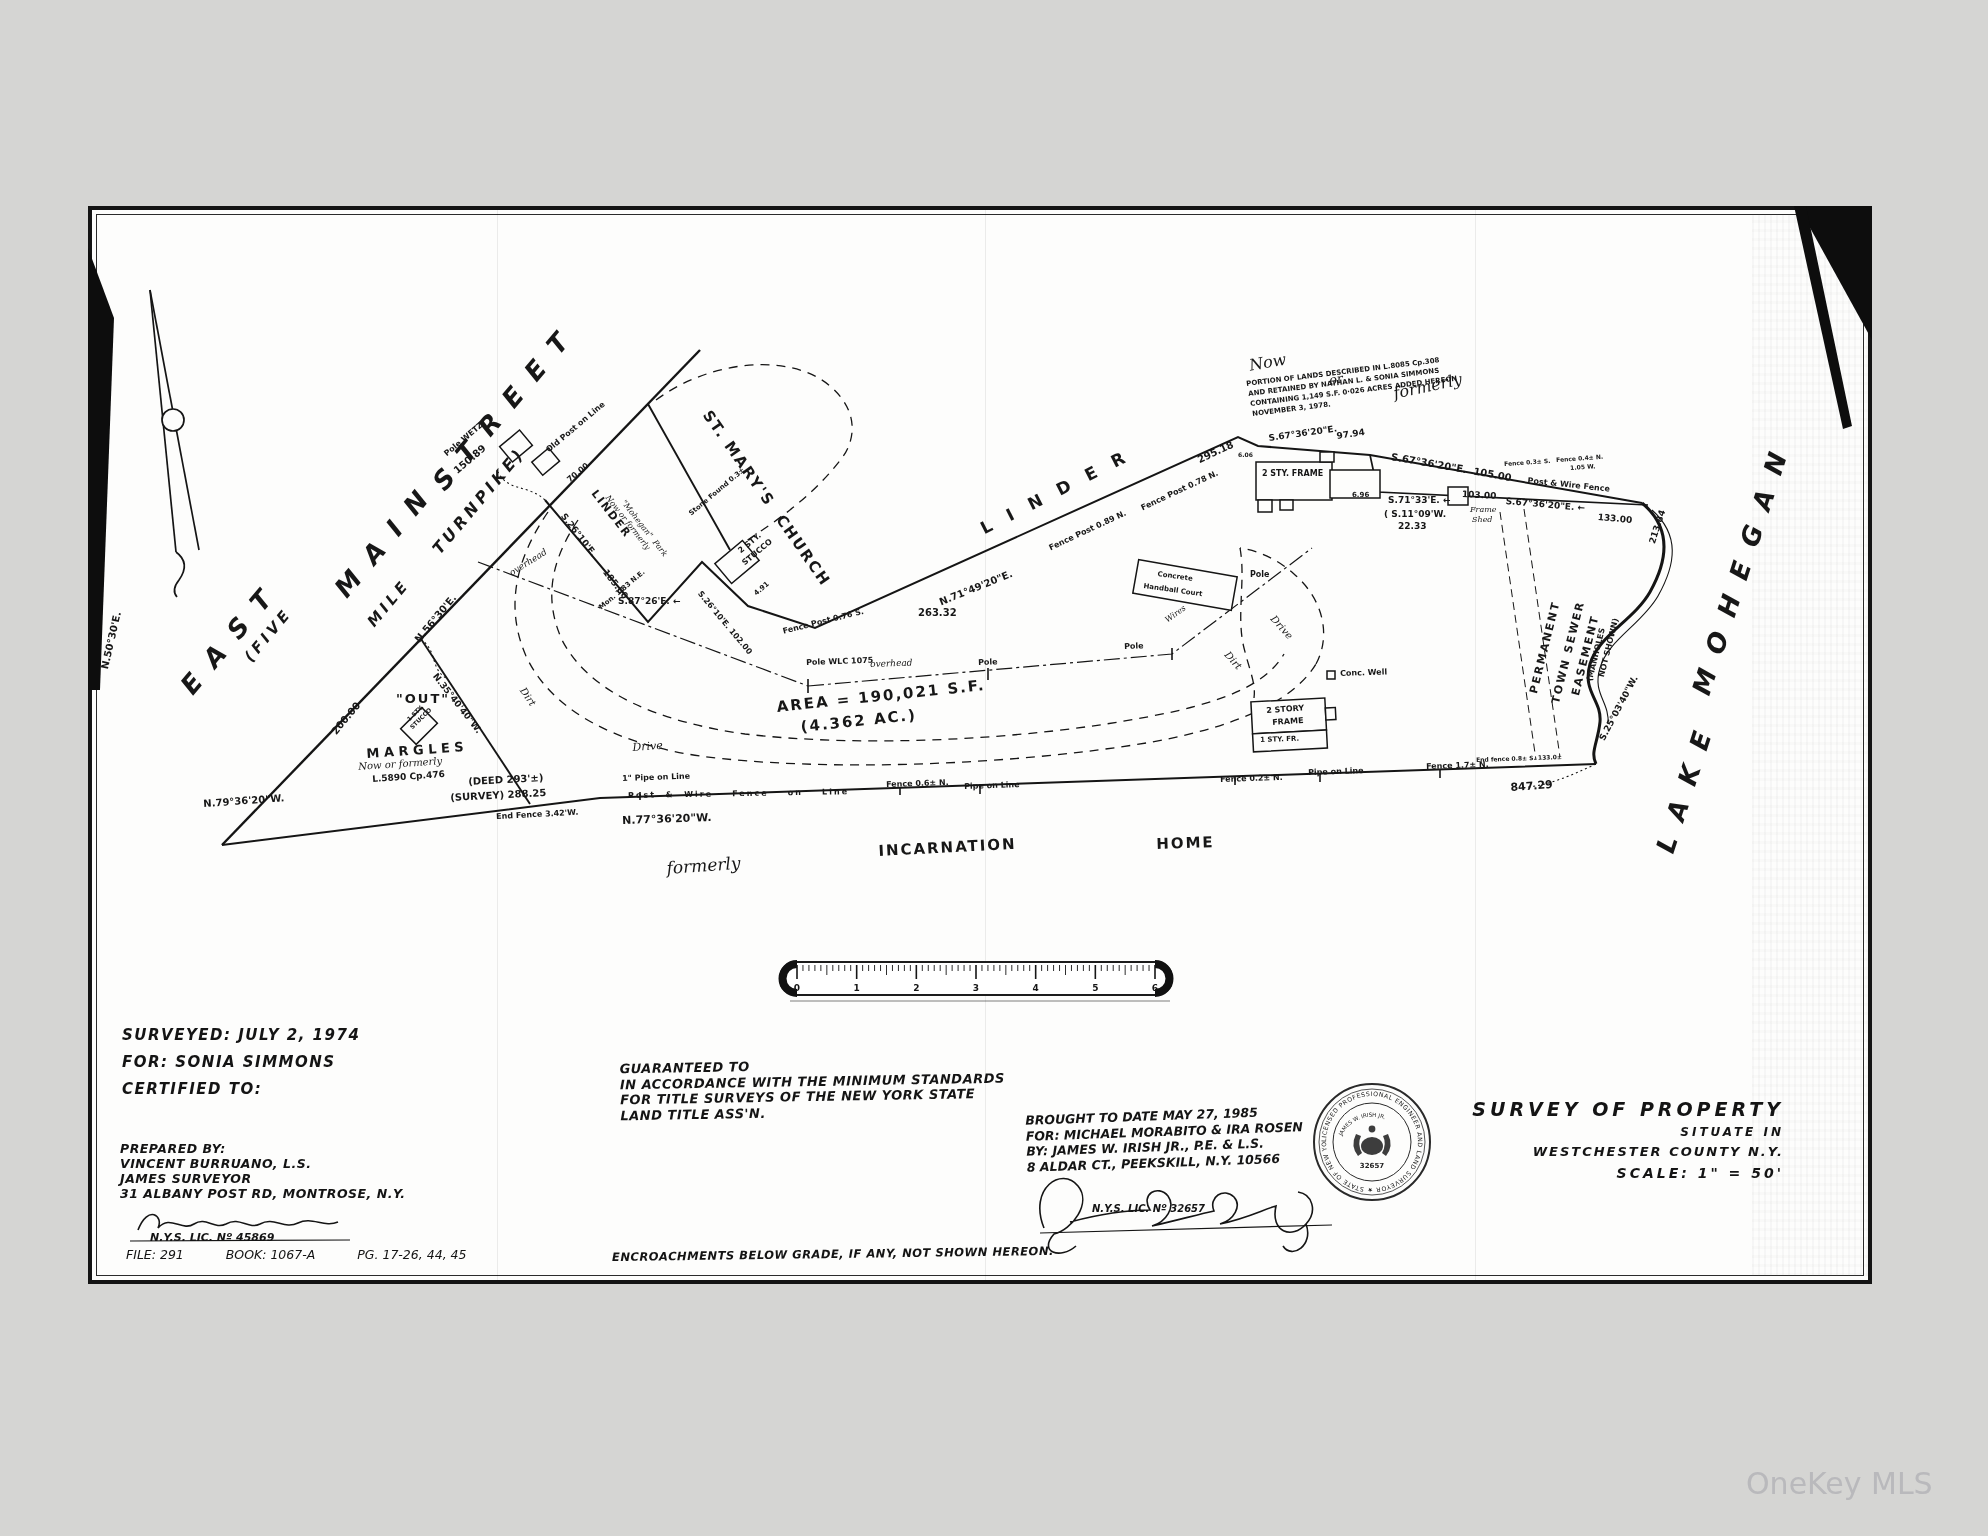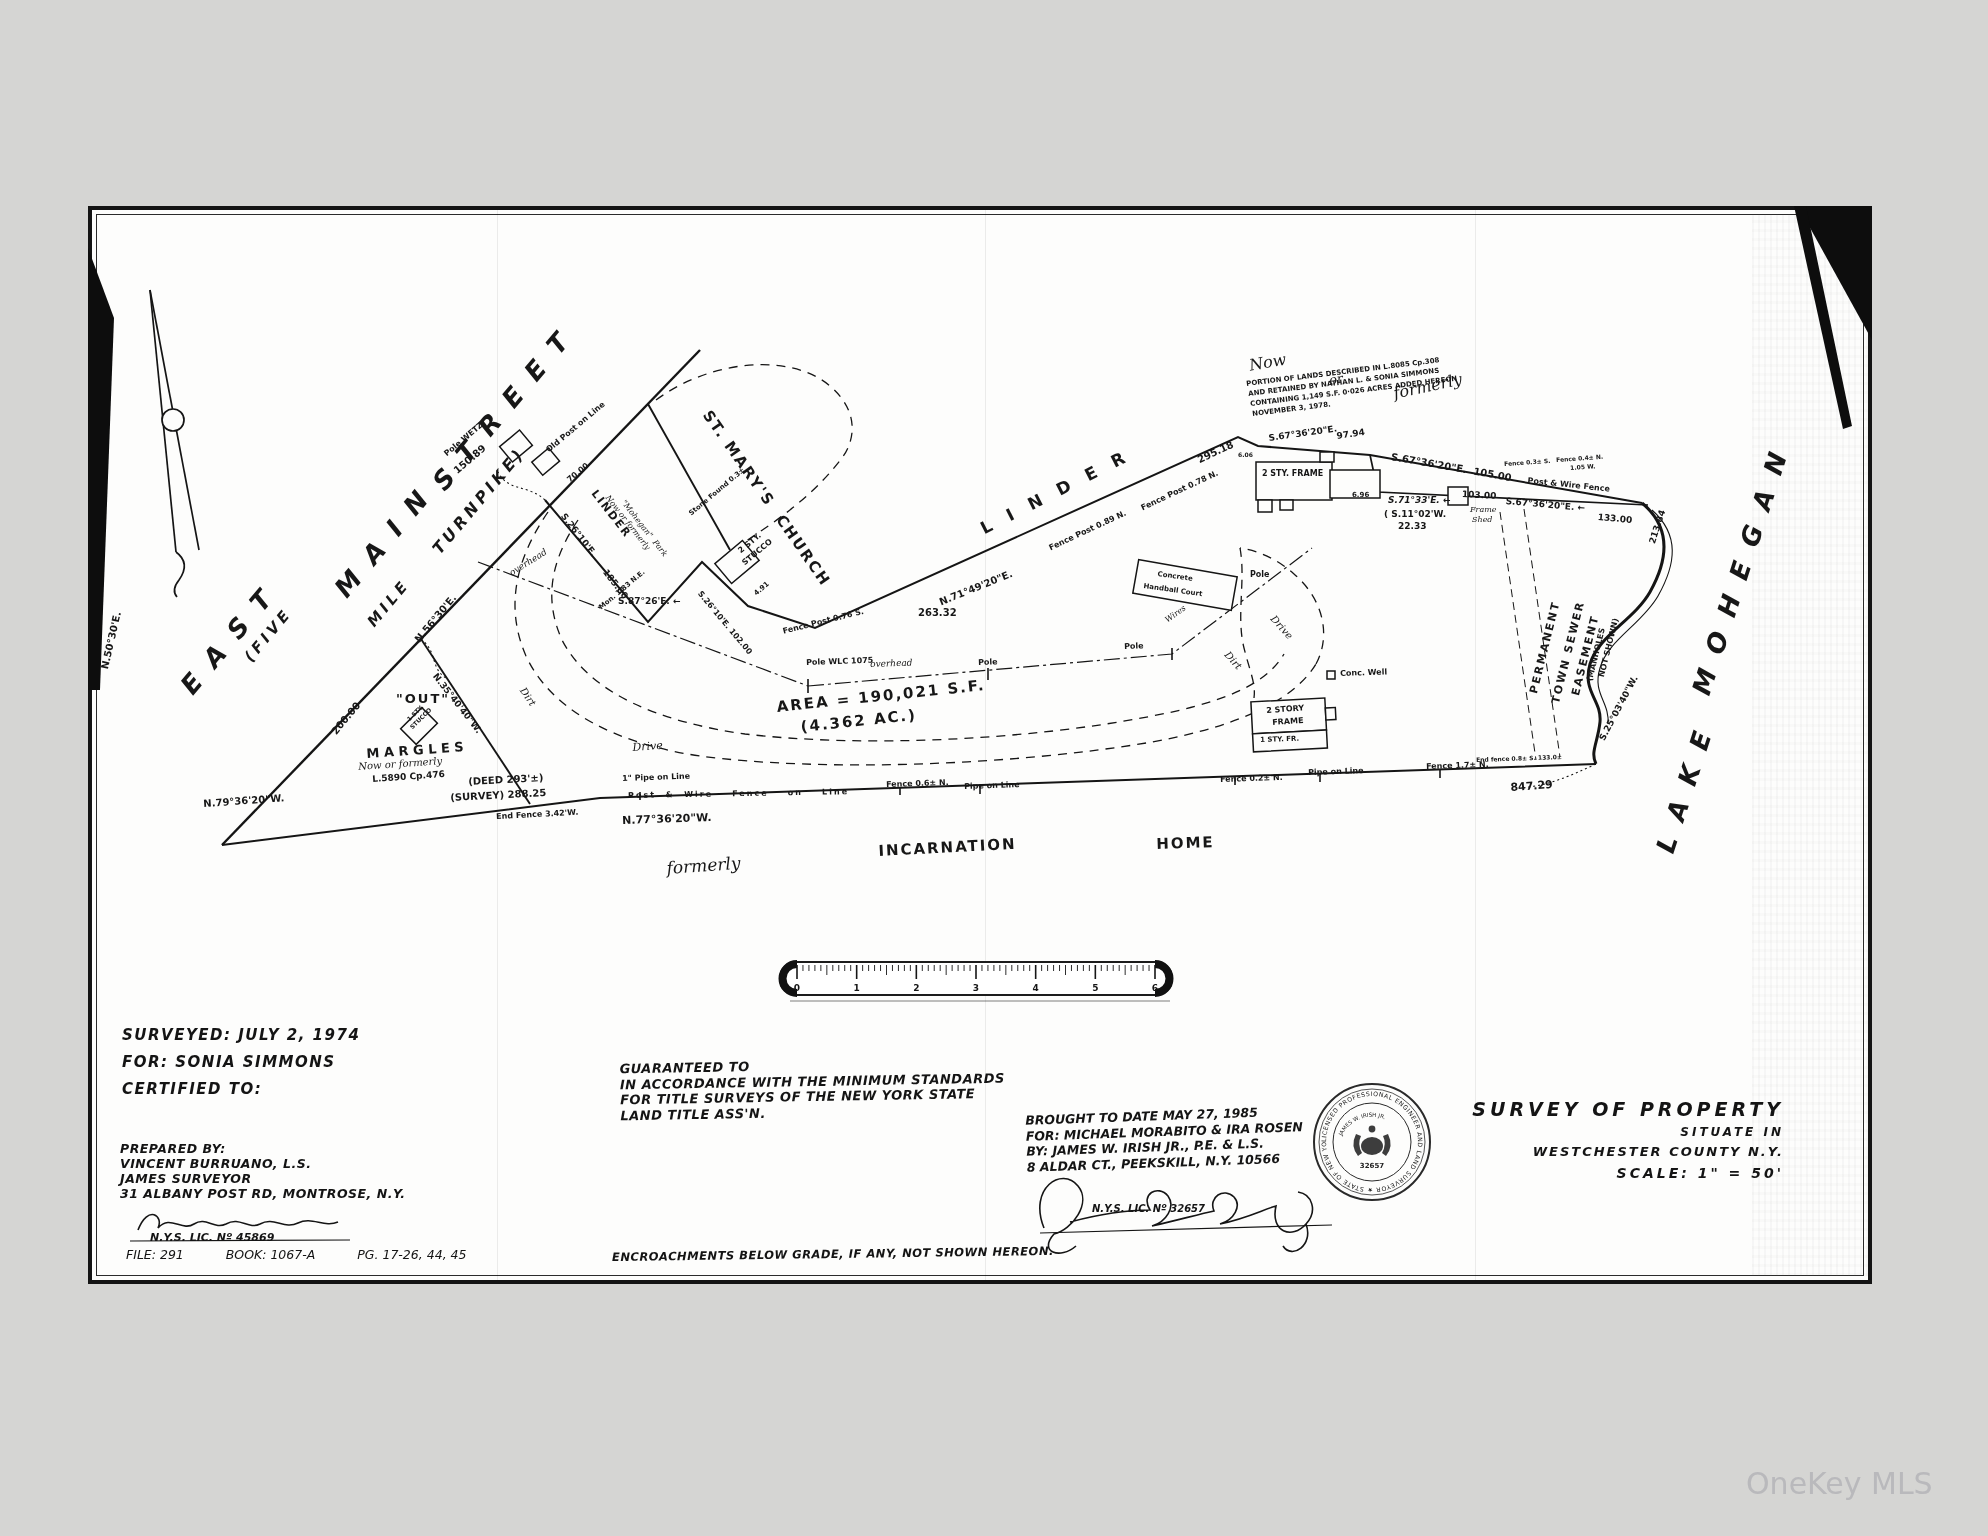--- a/index.html
+++ b/index.html
@@ -295,22 +295,22 @@
     <div class="map-label" style="left: 1246px; top: 381px; font-size: 7px; transform: rotate(-7deg);">PORTION OF LANDS DESCRIBED IN L.8085 Cp.308</div>
     <div class="map-label" style="left: 1248px; top: 391px; font-size: 7px; transform: rotate(-7deg);">AND RETAINED BY NATHAN L. &amp; SONIA SIMMONS</div>
     <div class="map-label" style="left: 1250px; top: 401px; font-size: 7px; transform: rotate(-7deg);">CONTAINING 1,149 S.F. 0·026 ACRES ADDED HEREON</div>
     <div class="map-label" style="left: 1252px; top: 411px; font-size: 7px; transform: rotate(-7deg);">NOVEMBER 3, 1978.</div>
     <div class="map-label" style="left: 1268px; top: 434px; font-size: 9px; transform: rotate(-8deg);">S.67°36'20"E.</div>
     <div class="map-label" style="left: 1336px; top: 432px; font-size: 9px; transform: rotate(-8deg);">97.94</div>
     <div class="map-label" style="left: 1238px; top: 452px; font-size: 6px;">6.06</div>
     <div class="map-label" style="left: 1392px; top: 452px; font-size: 10px; transform: rotate(10deg);">S.67°36'20"E.  105.00</div>
     <div class="map-label" style="left: 1262px; top: 470px; font-size: 8px;">2 STY. FRAME</div>
     <div class="map-label" style="left: 1352px; top: 492px; font-size: 7px;">6.96</div>
-    <div class="map-label" style="left: 1388px; top: 496px; font-size: 9px; font-style: italic;">S.71°33'E. ←</div>
-    <div class="map-label" style="left: 1384px; top: 510px; font-size: 9px;">( S.11°02'W.</div>
+    <div class="map-label" style="left: 1388px; top: 496px; font-size: 9px;">S.71°33'E. ←</div>
+    <div class="map-label" style="left: 1384px; top: 510px; font-size: 9px;">( S.11°09'W.</div>
     <div class="map-label" style="left: 1398px; top: 522px; font-size: 9px;">22.33</div>
     <div class="map-label" style="left: 1462px; top: 490px; font-size: 9px; transform: rotate(3deg);">103.00</div>
     <div class="map-label it" style="left: 1470px; top: 506px; font-size: 8px;">Frame</div>
     <div class="map-label it" style="left: 1472px; top: 516px; font-size: 8px;">Shed</div>
     <div class="map-label" style="left: 1504px; top: 461px; font-size: 6px; transform: rotate(-4deg);">Fence 0.3± S.</div>
     <div class="map-label" style="left: 1556px; top: 457px; font-size: 6px; transform: rotate(-4deg);">Fence 0.4± N.</div>
     <div class="map-label" style="left: 1570px; top: 465px; font-size: 6px; transform: rotate(-4deg);">1.05 W.</div>
     <div class="map-label" style="left: 1528px; top: 477px; font-size: 8px; transform: rotate(6deg);">Post &amp; Wire Fence</div>
     <div class="map-label" style="left: 1506px; top: 497px; font-size: 9px; transform: rotate(5deg);">S.67°36'20"E. ←</div>
     <div class="map-label" style="left: 1598px; top: 513px; font-size: 9px; transform: rotate(5deg);">133.00</div>

